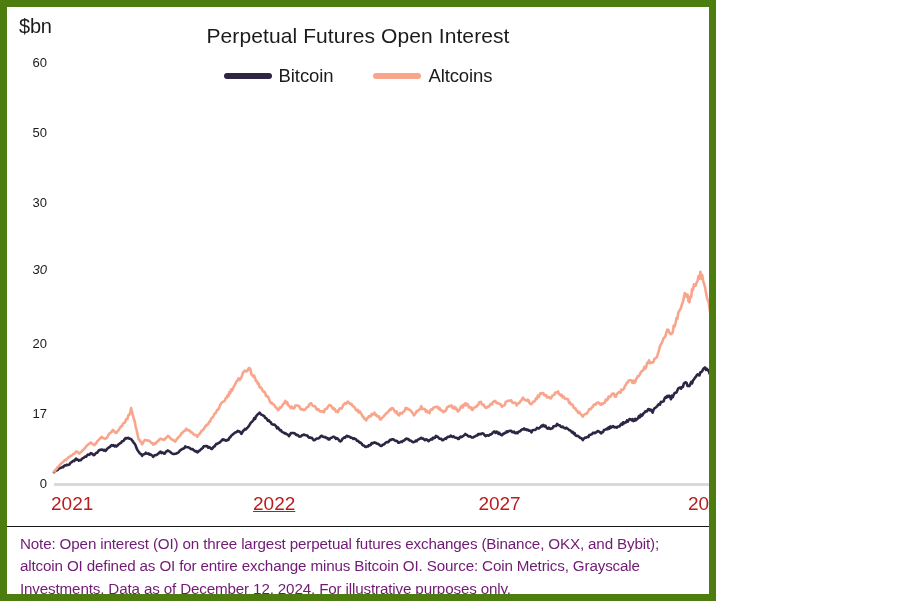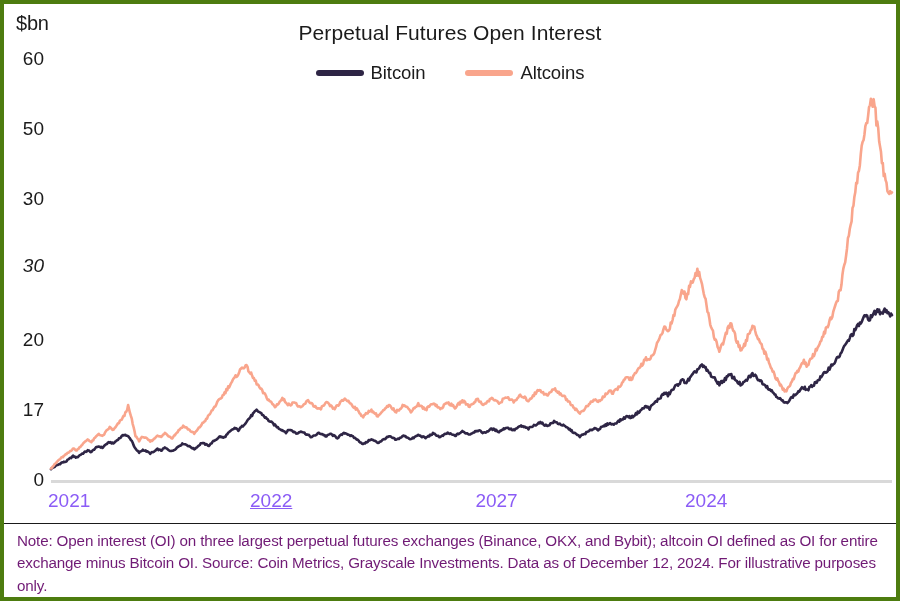--- a/index.html
+++ b/index.html
@@ -6,26 +6,26 @@
     margin: 0;
     padding: 0;
     background: #ffffff;
   }
   body {
     font-family: "Liberation Sans", sans-serif;
     -webkit-font-smoothing: antialiased;
   }
   #page {
     position: relative;
-    width: 900px;
+    width: 716px;
     height: 601px;
     background: #ffffff;
     overflow: hidden;
     box-sizing: border-box;
-    border: 4px solid #4d7c0f;
+    border: 7px solid #4d7c0f;
   }
 
   
   #unit-label {
     position: absolute;
     left: 12px;
     top: 8px;
     font-size: 20px;
     color: #1b1b1b;
     letter-spacing: -0.2px;
@@ -97,21 +97,21 @@
     left: 0;
     top: 0;
     width: 40px;
     height: 601px;
   }
   .y-tick-label {
     position: absolute;
     right: 0;
     width: 38px;
     text-align: right;
-    font-size: 19px;
+    font-size: 13px;
     color: #1b1b1b;
     transform: translateY(-50%);
     white-space: nowrap;
   }
   #x-axis-line {
     position: absolute;
     left: 47px;
     top: 476px;
     width: 841px;
     height: 3px;
@@ -121,21 +121,21 @@
     position: absolute;
     left: 0;
     top: 486px;
     width: 900px;
     height: 28px;
   }
   .x-tick-label {
     position: absolute;
     top: 0;
     font-size: 19px;
-    color: #8b5cf6;
+    color: #b91c1c;
     white-space: nowrap;
   }
 
   
   #footnote-rule {
     position: absolute;
     left: 0;
     right: 0;
     top: 519px;
     height: 1px;

